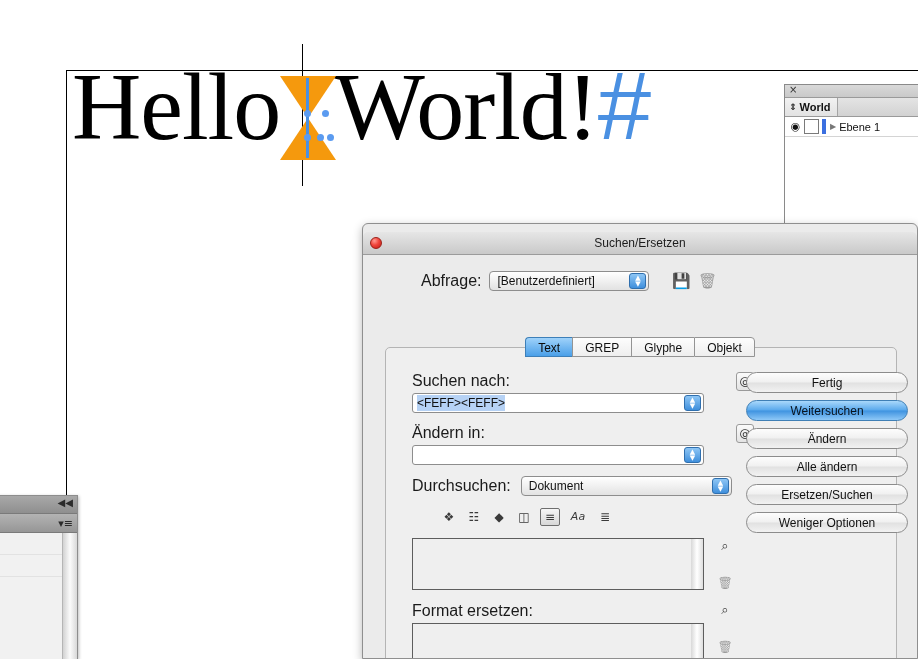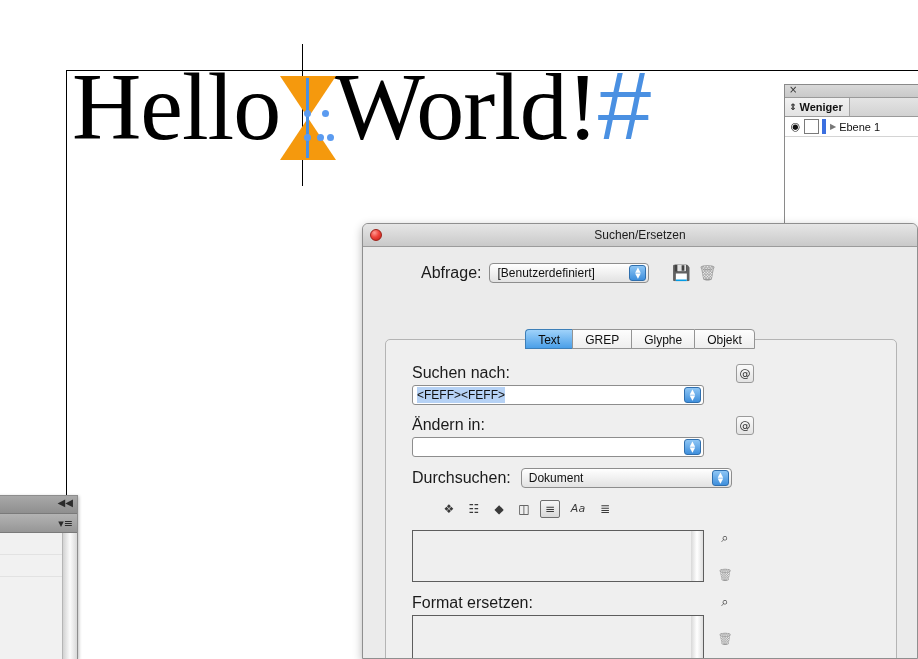--- a/index.html
+++ b/index.html
@@ -278,20 +278,21 @@
     border-bottom: 1px solid #9b9b9b;
     position: relative;
     border-radius: 5px 5px 0 0;
   }
   #dlg-title {
     text-align: center;
     font-size: 12px;
     line-height: 22px;
     color: #1c1c1c;
     font-weight: normal;
+    margin-top: 8px;
   }
   #dlg-close {
     position: absolute;
     left: 7px; top: 5px;
     width: 12px; height: 12px;
     border-radius: 50%;
     background: radial-gradient(circle at 35% 28%, #ff9a92 0%, #f0453c 45%, #c01a14 100%);
     border: 1px solid #9c2018;
     box-sizing: border-box;
   }
@@ -581,21 +582,21 @@
     <div class="sel-dot" style="left:313px; top:134px;"></div>
   </div>
 
   <div id="layers-panel">
     <div id="layers-closebar">
       <span class="xicon">×</span>
     </div>
     <div id="layers-tabrow">
       <div id="layers-tab">
         <span class="updown">⇕</span>
-        <span>Weniger</span>
+        <span>World</span>
       </div>
     </div>
     <div id="layers-body">
       <div class="layer-row">
         <span class="eye">◉</span>
         <span class="lockbox"></span>
         <span class="swatch"></span>
         <span class="arrow">▶</span>
         <span class="lname">Ebene 1</span>
       </div>
@@ -712,18 +713,26 @@
               <span class="bevel"></span>
             </div>
             <div class="fmt-side">
               <span>⌕</span>
               <span class="dim">🗑</span>
             </div>
           </div>
 
         </div>
 
+        <div id="btn-col">
+          <div class="aqua-btn">Fertig</div>
+          <div class="aqua-btn primary">Weitersuchen</div>
+          <div class="aqua-btn">Ändern</div>
+          <div class="aqua-btn">Alle ändern</div>
+          <div class="aqua-btn">Ersetzen/Suchen</div>
+          <div class="aqua-btn">Weniger Optionen</div>
+        </div>
 
       </div>
     </div>
   </div>
 
 </div>
 
 </body></html>

